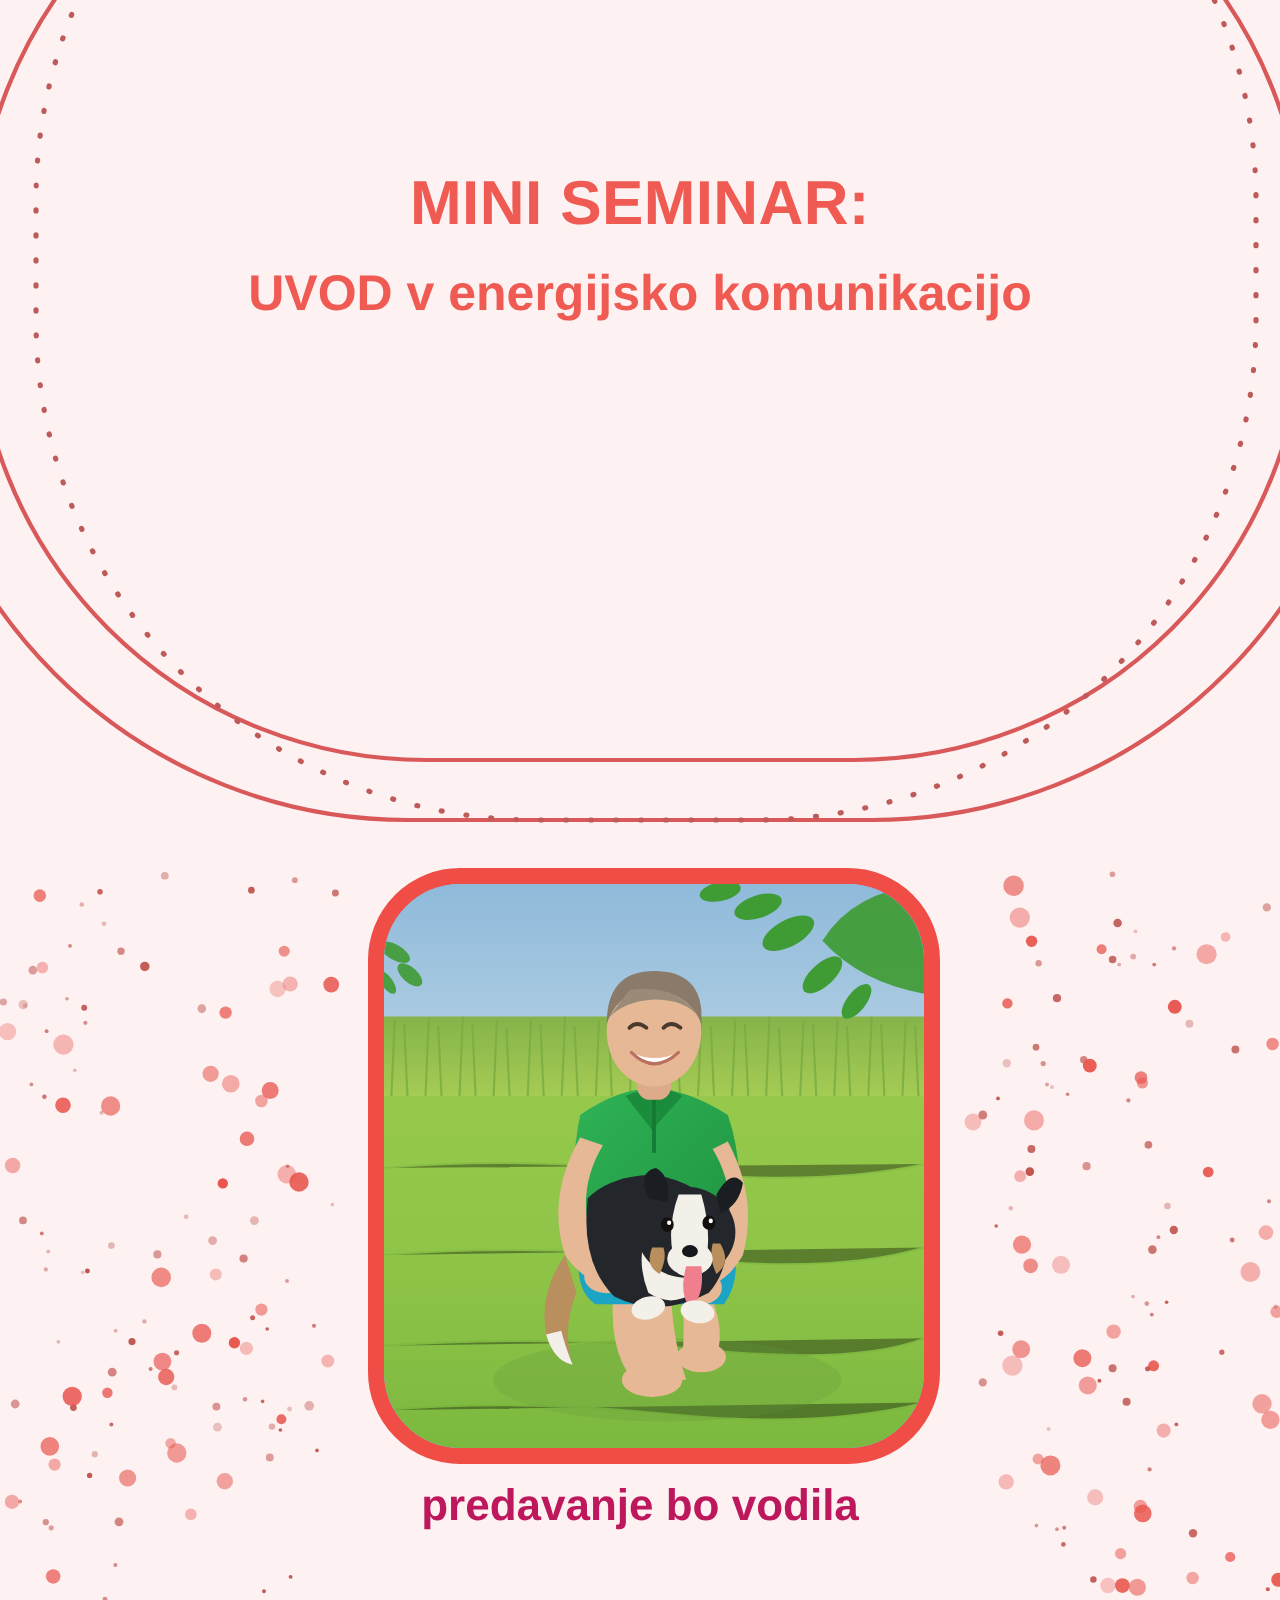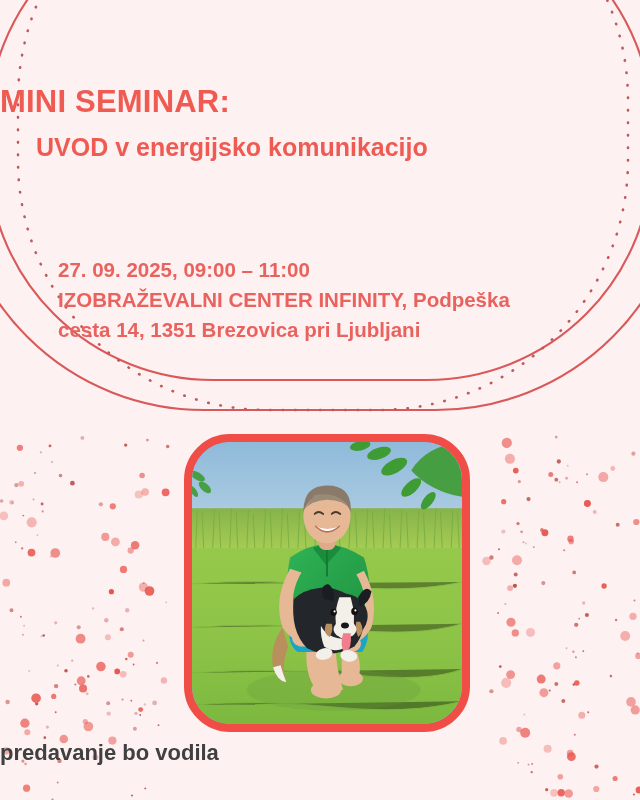--- a/index.html
+++ b/index.html
@@ -35,21 +35,21 @@
     left: 0; top: 0;
     width: 640px; height: 800px;
     pointer-events: none;
   }
 
   
   .text-stack {
     position: absolute;
     left: 0;
     width: 640px;
-    text-align: left;
+    text-align: center;
     z-index: 6;
   }
   #headline-block { top: 84px; }
 
   .t-title {
     font-size: 31px;
     font-weight: 800;
     letter-spacing: 0.2px;
     line-height: 1.18;
     color: #ef5b53;
@@ -93,21 +93,21 @@
     width: 100%;
     height: 100%;
   }
 
   
   #credit-block { top: 738px; }
   .t-credit {
     font-size: 22px;
     font-weight: 800;
     line-height: 1.33;
-    color: #404040;
+    color: #be185d;
     margin: 0;
   }
 </style>
 </head>
 <body>
 
 <div id="poster">
 
   <svg id="dot-field" viewBox="0 0 640 800" width="640" height="800" aria-hidden="true">
       <circle cx="16.4" cy="485.1" r="2.17" fill="#c0544f" opacity="0.55"></circle>
@@ -332,25 +332,20 @@
       <rect x="-12" y="-98" width="664" height="478" rx="225" ry="225" stroke="#d9595a" stroke-width="2.1"></rect>
       <rect x="18" y="-150" width="610" height="560" rx="250" ry="250" stroke="#bf5a5a" stroke-width="2.6" stroke-dasharray="0.5 12"></rect>
     </g>
   </svg>
 
   <div class="text-stack" id="headline-block">
     <h1 class="t-title">MINI SEMINAR:</h1>
     <p class="t-sub">UVOD v energijsko komunikacijo</p>
   </div>
 
-  <div class="text-stack" id="details-block">
-    <p class="t-detail">27. 09. 2025, 09:00 – 11:00</p>
-    <p class="t-detail">IZOBRAŽEVALNI CENTER INFINITY, Podpeška</p>
-    <p class="t-detail">cesta 14, 1351 Brezovica pri Ljubljani</p>
-  </div>
 
   <div id="photo-frame">
     <svg id="photo-canvas" viewBox="0 0 286 298" preserveAspectRatio="xMidYMid slice">
       <defs>
         <linearGradient id="skyGrad" x1="0" y1="0" x2="0" y2="1">
           <stop offset="0%" stop-color="#8fbada"></stop>
           <stop offset="100%" stop-color="#bcd5e6"></stop>
         </linearGradient>
         <linearGradient id="grassGrad" x1="0" y1="0" x2="0" y2="1">
           <stop offset="0%" stop-color="#96c94b"></stop>

